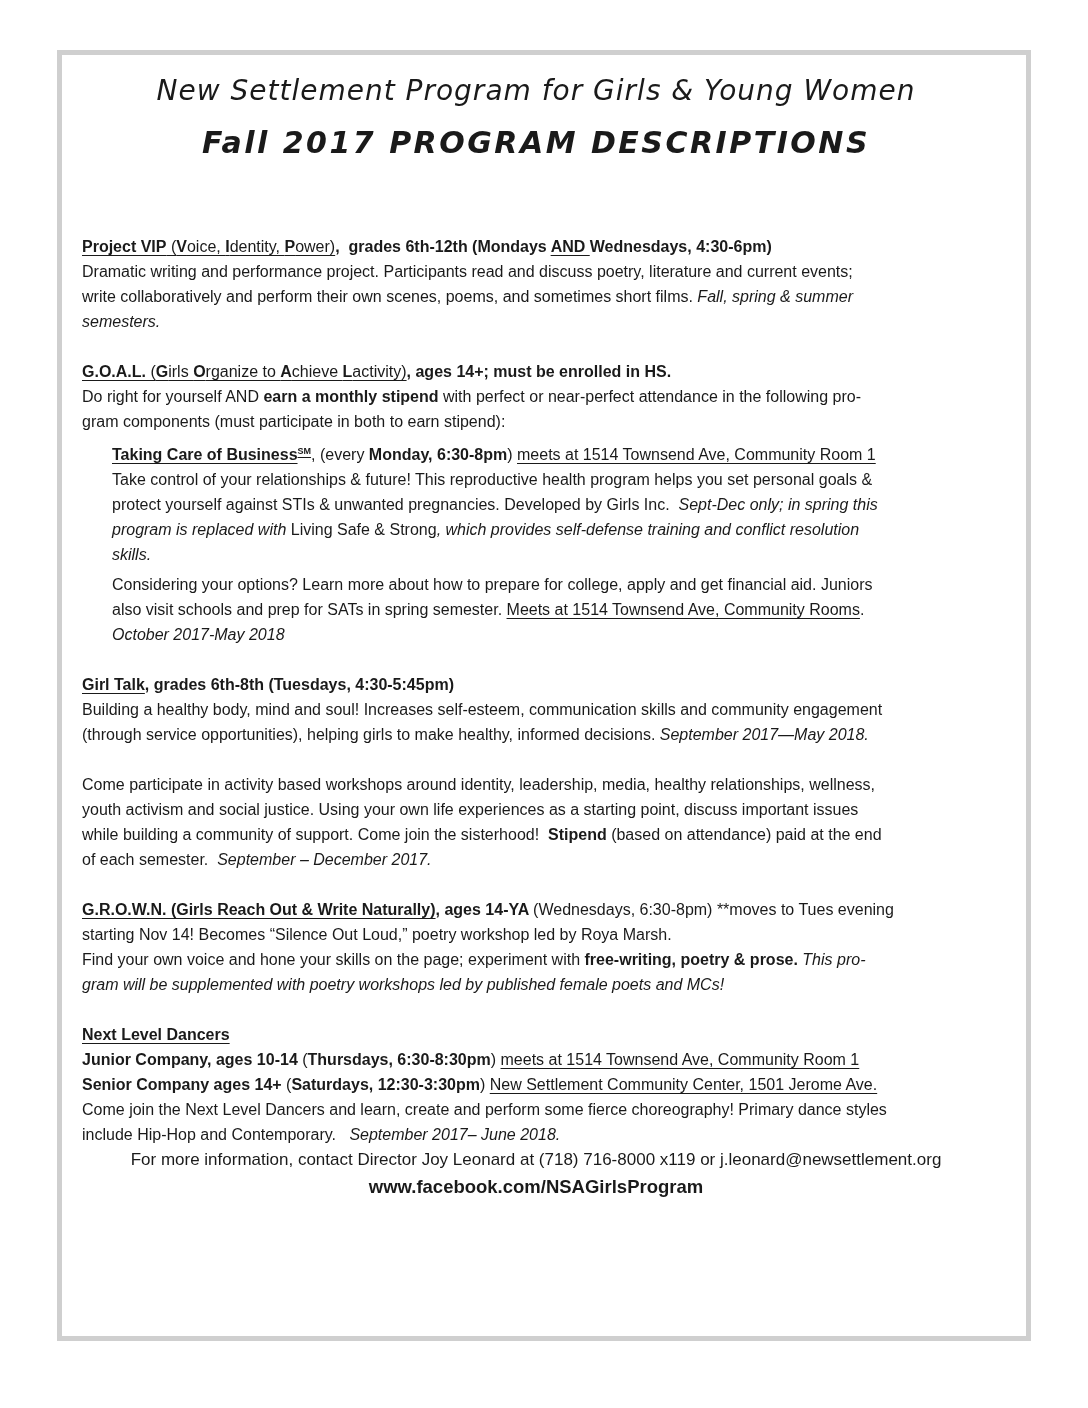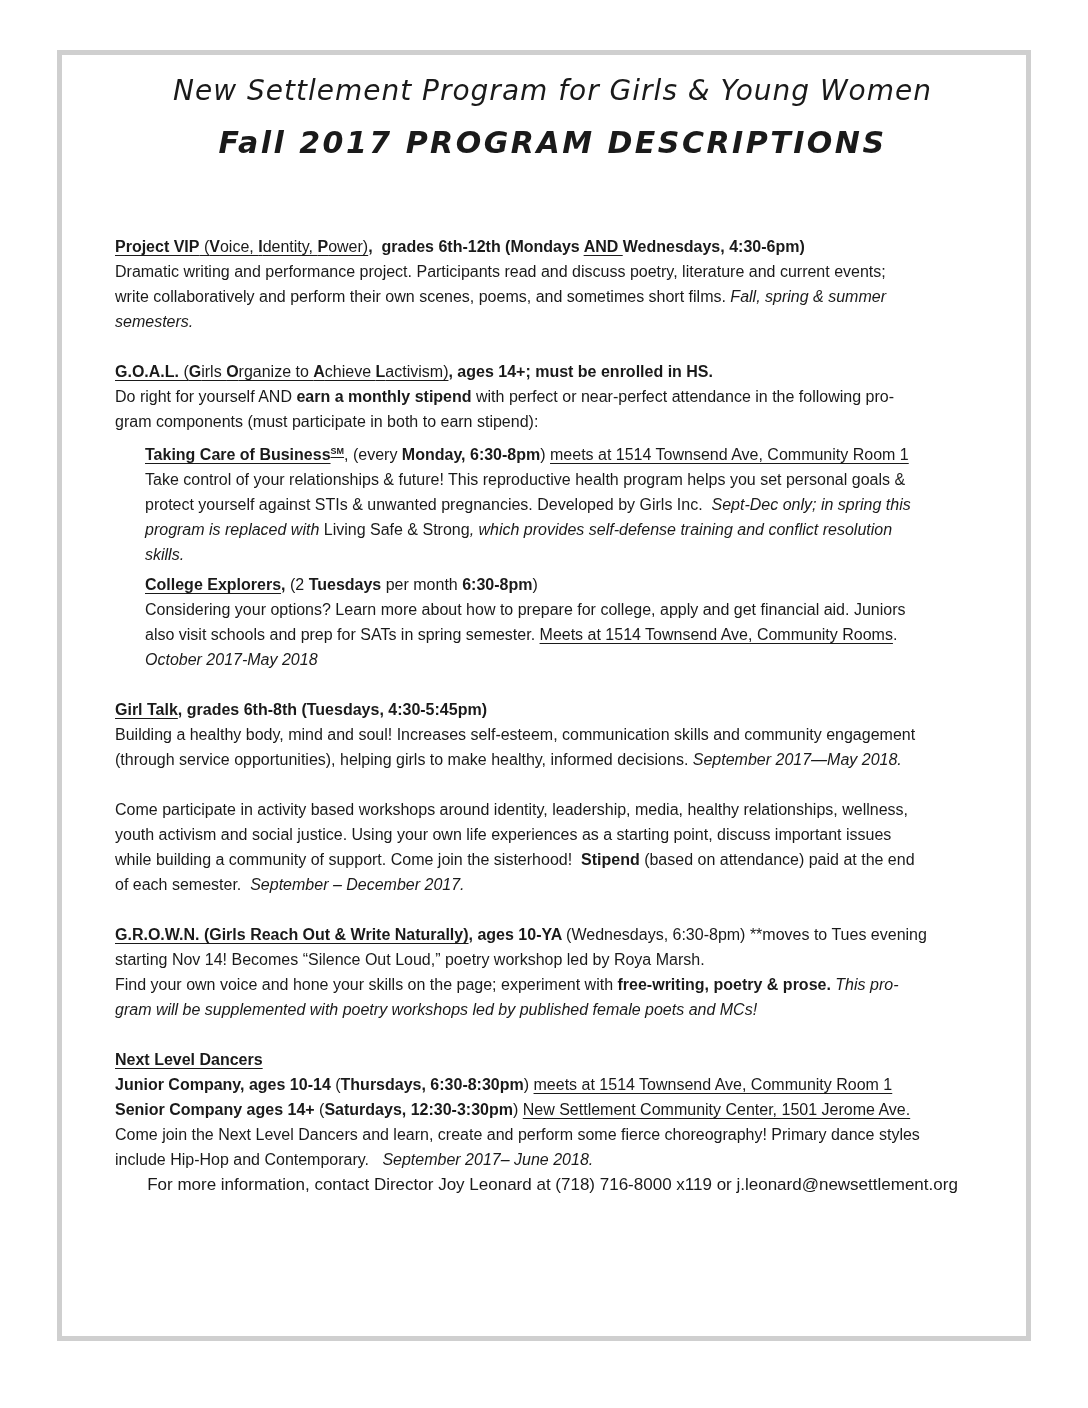--- a/index.html
+++ b/index.html
@@ -8,21 +8,21 @@
     background: #ffffff;
     font-family: "Liberation Sans", sans-serif;
     color: #1a1a1a;
   }
   .page {
     position: absolute;
     left: 57px; top: 50px;
     width: 974px; height: 1291px;
     border: 5px solid #cfcfcf;
     background: #ffffff;
-    padding: 16px 36px 20px 53px;
+    padding: 16px 36px 20px 20px;
     overflow: hidden;
   }
   .title-line1 {
     font-family: "DejaVu Sans", sans-serif;
     font-style: italic;
     font-weight: normal;
     font-size: 28px;
     line-height: 40px;
     text-align: center;
     letter-spacing: 1px;
@@ -68,58 +68,58 @@
   <div class="title-line1">New Settlement Program for Girls &amp; Young Women</div>
   <div class="title-line2">Fall 2017 PROGRAM DESCRIPTIONS</div>
   <div class="sections" id="sections">
       <div class="section first">
         <p><span class="b u">Project VIP</span><span class="u"> (</span><span class="b u">V</span><span class="u">oice, </span><span class="b u">I</span><span class="u">dentity, </span><span class="b u">P</span><span class="u">ower)</span><span class="b">,  grades 6th-12th (Mondays </span><span class="b u">AND </span><span class="b">Wednesdays, 4:30-6pm)</span></p>
         <p><span>Dramatic writing and performance project. Participants read and discuss poetry, literature and current events;
 write collaboratively and perform their own scenes, poems, and sometimes short films. </span><span class="i">Fall, spring &amp; summer
 semesters.</span></p>
       </div>
       <div class="section">
-        <p><span class="b u">G.O.A.L.</span><span class="u"> (</span><span class="b u">G</span><span class="u">irls </span><span class="b u">O</span><span class="u">rganize to </span><span class="b u">A</span><span class="u">chieve </span><span class="b u">L</span><span class="u">activism)</span><span class="b">, ages 14+; must be enrolled in HS.</span></p>
+        <p><span class="b u">G.O.A.L.</span><span class="u"> (</span><span class="b u">G</span><span class="u">irls </span><span class="b u">O</span><span class="u">rganize to </span><span class="b u">A</span><span class="u">chieve </span><span class="b u">L</span><span class="u">activity)</span><span class="b">, ages 14+; must be enrolled in HS.</span></p>
         <p><span>Do right for yourself AND </span><span class="b">earn a monthly stipend</span><span> with perfect or near-perfect attendance in the following pro-
 gram components (must participate in both to earn stipend):</span></p>
       </div>
       <div class="section sub">
         <p><span class="b u">Taking Care of Business</span><span class="b u sup">SM</span><span>, (every </span><span class="b">Monday, 6:30-8pm</span><span>) </span><span class="u">meets at 1514 Townsend Ave, Community Room 1</span></p>
         <p><span>Take control of your relationships &amp; future! This reproductive health program helps you set personal goals &amp;
 protect yourself against STIs &amp; unwanted pregnancies. Developed by Girls Inc.  </span><span class="i">Sept-Dec only; in spring this
 program is replaced with </span><span>Living Safe &amp; Strong</span><span class="i">, which provides self-defense training and conflict resolution
 skills.</span></p>
       </div>
       <div class="section sub">
-        <p><span class="b u">College Explorers</span><span class="b">,</span><span> (2 </span><span class="b">Tuesdays</span><span> per month </span><span class="b">6:30-8pm</span><span>)</span></p>
         <p><span>Considering your options? Learn more about how to prepare for college, apply and get financial aid. Juniors
 also visit schools and prep for SATs in spring semester. </span><span class="u">Meets at 1514 Townsend Ave, Community Rooms</span><span>.
 </span><span class="i">October 2017-May 2018</span></p>
       </div>
       <div class="section">
         <p><span class="b u">Girl Talk</span><span class="b">, grades 6th-8th (Tuesdays, 4:30-5:45pm)</span></p>
         <p><span>Building a healthy body, mind and soul! Increases self-esteem, communication skills and community engagement
 (through service opportunities), helping girls to make healthy, informed decisions. </span><span class="i">September 2017—May 2018.</span></p>
       </div>
       <div class="section">
         <p><span>Come participate in activity based workshops around identity, leadership, media, healthy relationships, wellness,
 youth activism and social justice. Using your own life experiences as a starting point, discuss important issues
 while building a community of support. Come join the sisterhood!  </span><span class="b">Stipend</span><span> (based on attendance) paid at the end
 of each semester.  </span><span class="i">September – December 2017.</span></p>
       </div>
       <div class="section">
-        <p><span class="b u">G.R.O.W.N. (Girls Reach Out &amp; Write Naturally)</span><span class="b">, ages 10-YA </span><span>(Wednesdays, 6:30-8pm) **moves to Tues evening
+        <p><span class="b u">G.R.O.W.N. (Girls Reach Out &amp; Write Naturally)</span><span class="b">, ages 14-YA </span><span>(Wednesdays, 6:30-8pm) **moves to Tues evening
 starting Nov 14! Becomes “Silence Out Loud,” poetry workshop led by Roya Marsh.</span></p>
         <p><span>Find your own voice and hone your skills on the page; experiment with </span><span class="b">free-writing, poetry &amp; prose.</span><span> </span><span class="i">This pro-
 gram will be supplemented with poetry workshops led by published female poets and MCs!</span></p>
       </div>
       <div class="section">
         <p><span class="b u">Next Level Dancers</span></p>
         <p><span class="b">Junior Company, ages 10-14</span><span> (</span><span class="b">Thursdays, 6:30-8:30pm</span><span>) </span><span class="u">meets at 1514 Townsend Ave, Community Room 1</span></p>
         <p><span class="b">Senior Company ages 14+</span><span> (</span><span class="b">Saturdays, 12:30-3:30pm</span><span>) </span><span class="u">New Settlement Community Center, 1501 Jerome Ave.</span></p>
         <p><span>Come join the Next Level Dancers and learn, create and perform some fierce choreography! Primary dance styles
 include Hip-Hop and Contemporary.   </span><span class="i">September 2017– June 2018.</span></p>
       </div>
     </div>
   <div class="footer">
     <p class="footer-contact">For more information, contact Director Joy Leonard at (718) 716-8000 x119 or j.leonard@newsettlement.org</p>
+    <p class="footer-facebook">www.facebook.com/NSAGirlsProgram</p>
   </div>
 </div>
 
 </body></html>

